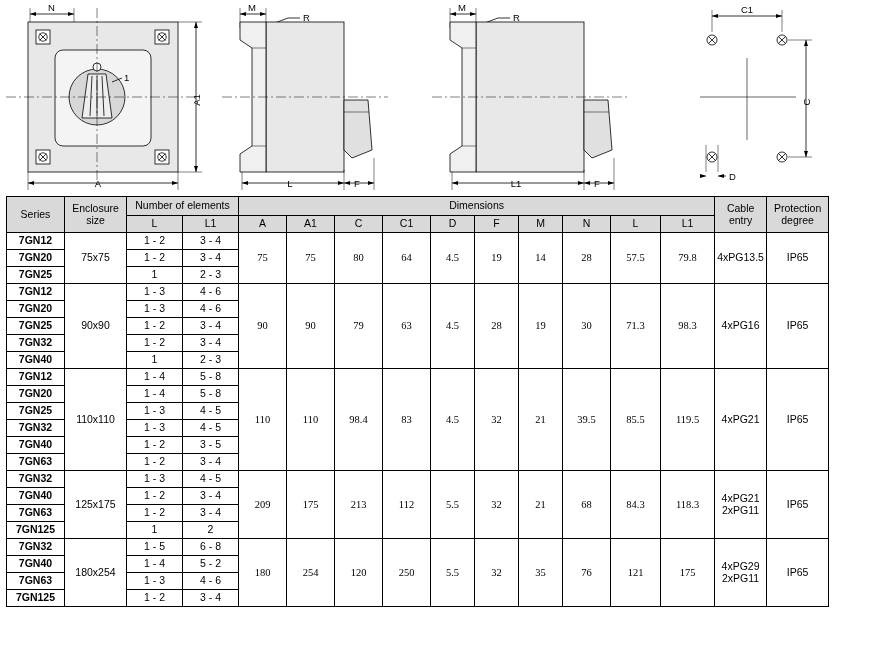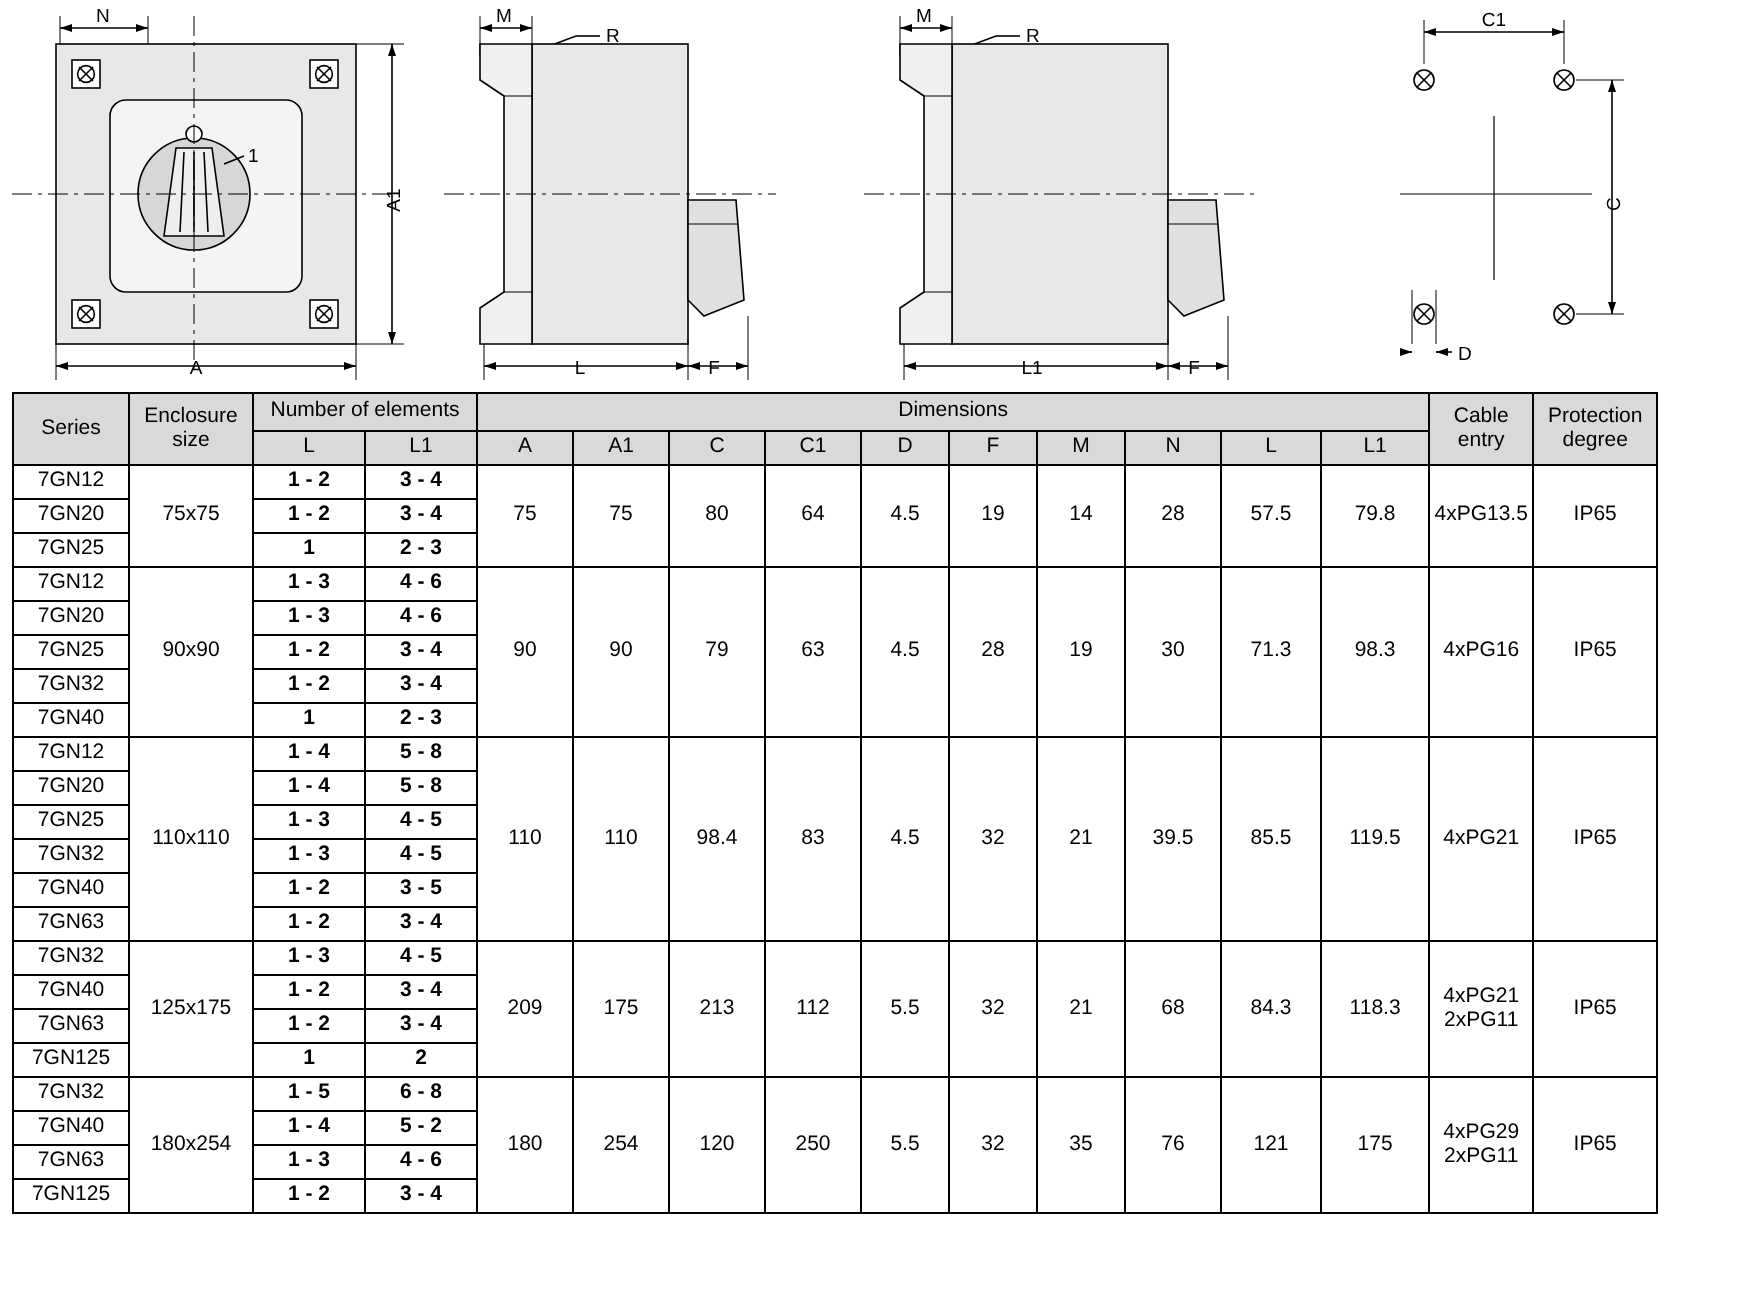--- a/index.html
+++ b/index.html
@@ -41,34 +41,34 @@
     height: 17px;
     white-space: nowrap;
     overflow: hidden;
   }
   table.dims thead th {
     background: #d9d9d9;
     font-weight: normal;
     font-size: 10.5px;
   }
   td.series {
-    font-weight: normal;
+    font-weight: bold;
     text-align: left;
     padding-left: 4px;
     font-size: 10.5px;
   }
   td.encl {
     text-align: left;
     padding-left: 4px;
     vertical-align: top;
     font-size: 10.5px;
     margin-left: 16px;
   }
-  td.el { text-align: center; font-weight: bold; }
-  td.big { font-size: 11px; }
+  td.el { text-align: center; }
+  td.big { font-size: 11px; font-family: Liberation Serif, serif; }
 
   
   thead tr.h1 th { height: 19px; }
   thead tr.h2 th { height: 17px; }
 
   
 </style>
 </head>
 <body>
 

